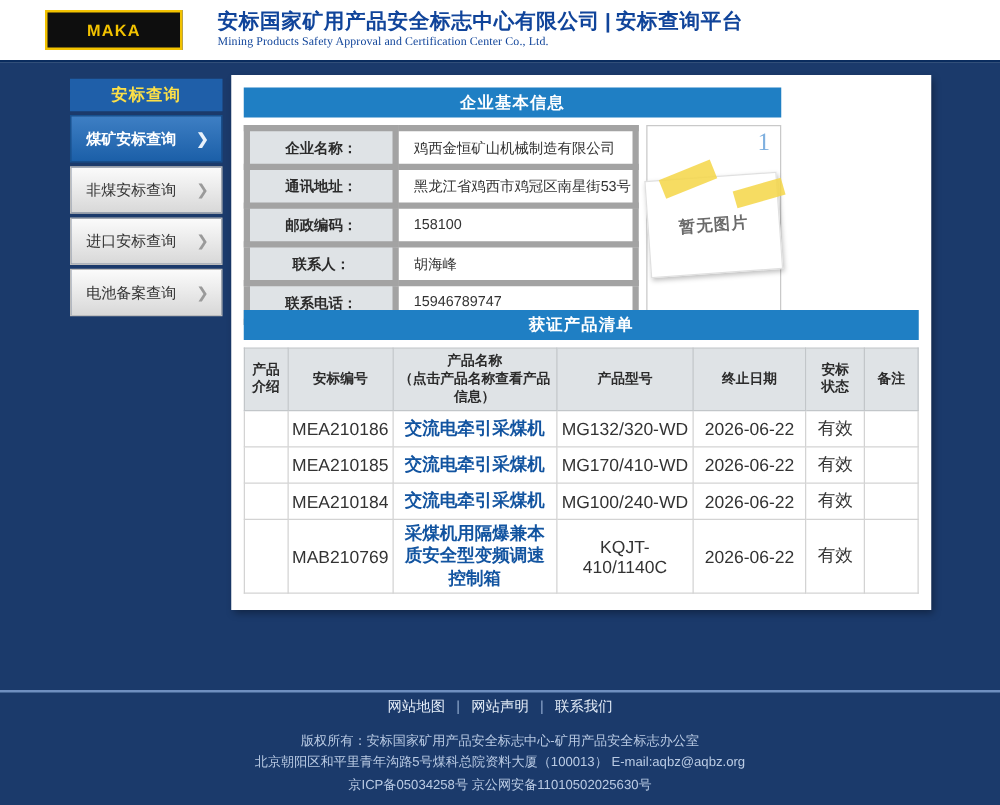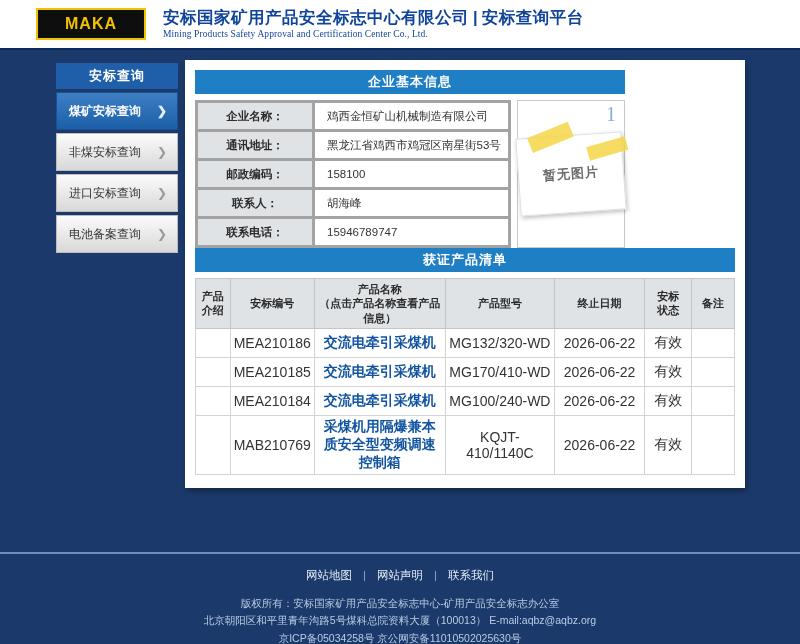--- a/index.html
+++ b/index.html
@@ -39,26 +39,26 @@
     background: #0e0e0e;
     border: 2px solid #f2c200;
     display: flex;
     align-items: center;
     justify-content: center;
     box-sizing: border-box;
   }
   .logo-text {
     color: #f2c200;
     font-weight: bold;
-    font-size: 16px;
+    font-size: 13px;
     letter-spacing: 1px;
     font-family: "Liberation Sans", sans-serif;
   }
   .header-titles {
-    margin-left: 17px;
+    margin-left: 28px;
     line-height: 1.25;
   }
   .header-cn {
     color: #10449a;
     font-weight: bold;
     font-size: 16.5px;
     letter-spacing: 0.5px;
   }
   .header-div {
     color: #10449a;
@@ -83,21 +83,21 @@
   }
   
   .sidebar {
     position: absolute;
     left: 56px; top: 13px;
     width: 122px;
   }
   .side-head {
     height: 26px;
     background: #1f5fa9;
-    color: #ffffff;
+    color: #fde047;
     font-size: 13px;
     font-weight: bold;
     display: flex;
     align-items: center;
     justify-content: center;
     letter-spacing: 1px;
   }
   .side-item {
     position: relative;
     height: 38px;
@@ -155,21 +155,21 @@
   }
   .info-wrap {
     display: flex;
     margin-top: 6px;
   }
   .info-table {
     width: 405px;
     border-collapse: collapse;
   }
   .info-table td {
-    border: 3px solid #a3a3a3;
+    border: 5px solid #a3a3a3;
     height: 24px;
     font-size: 11.5px;
   }
   .info-table td.lbl {
     width: 112px;
     background: #dfe3e6;
     text-align: center;
     font-weight: bold;
     color: #2b2b2b;
   }
@@ -274,24 +274,23 @@
     position: absolute;
     left: 0; top: 552px;
     width: 800px;
     height: 92px;
     background: #1b3a6b;
     border-top: 2px solid #6f8fc0;
     text-align: center;
     color: #c9d8ef;
   }
   .foot-nav {
-    margin-top: 14px;
+    margin-top: 4px;
     font-size: 11.5px;
     color: #e4edf8;
-    font-family: Liberation Mono, monospace;
   }
   .foot-nav span.sep { padding: 0 9px; color: #8fa8cd; }
   .foot-lines {
     margin-top: 12px;
     font-size: 10.5px;
     line-height: 1.65;
     color: #bacbe4;
   }
 </style>
 </head>

